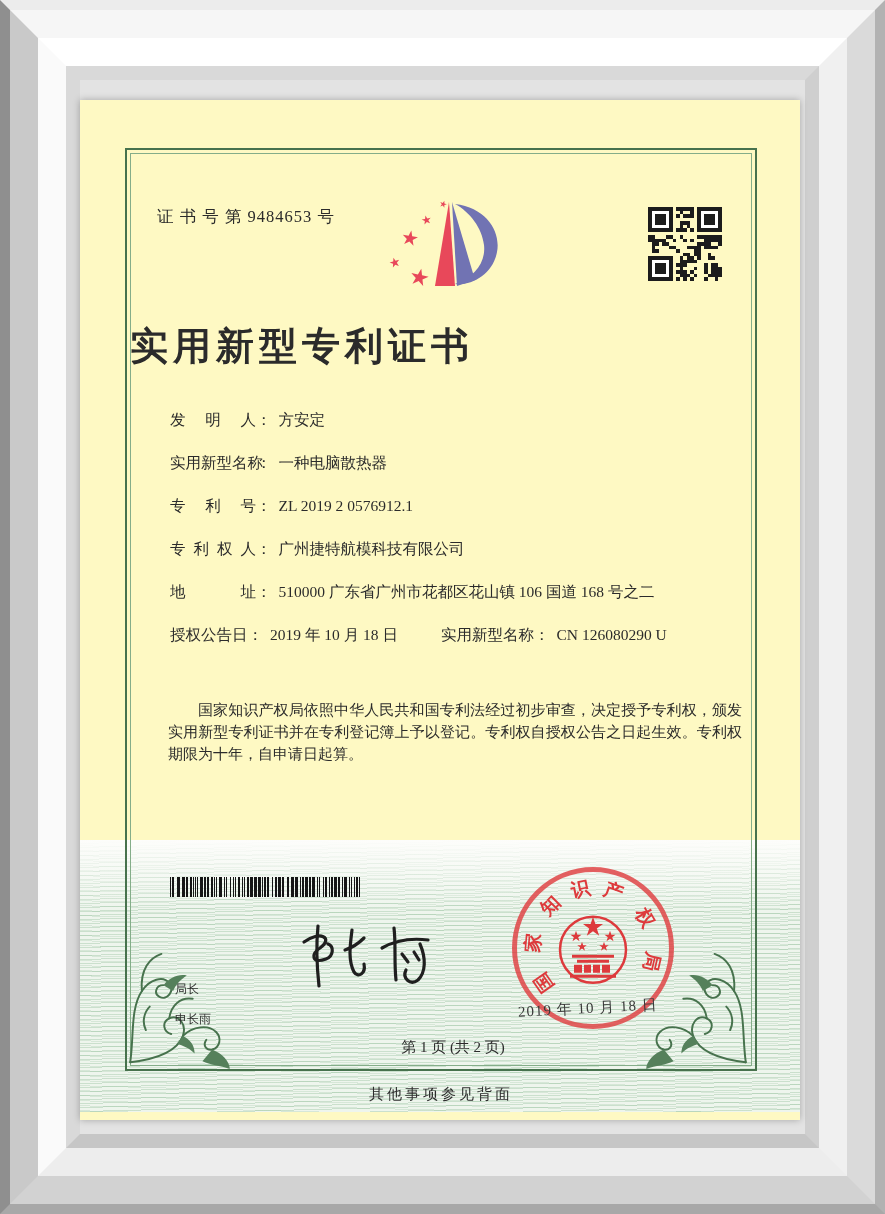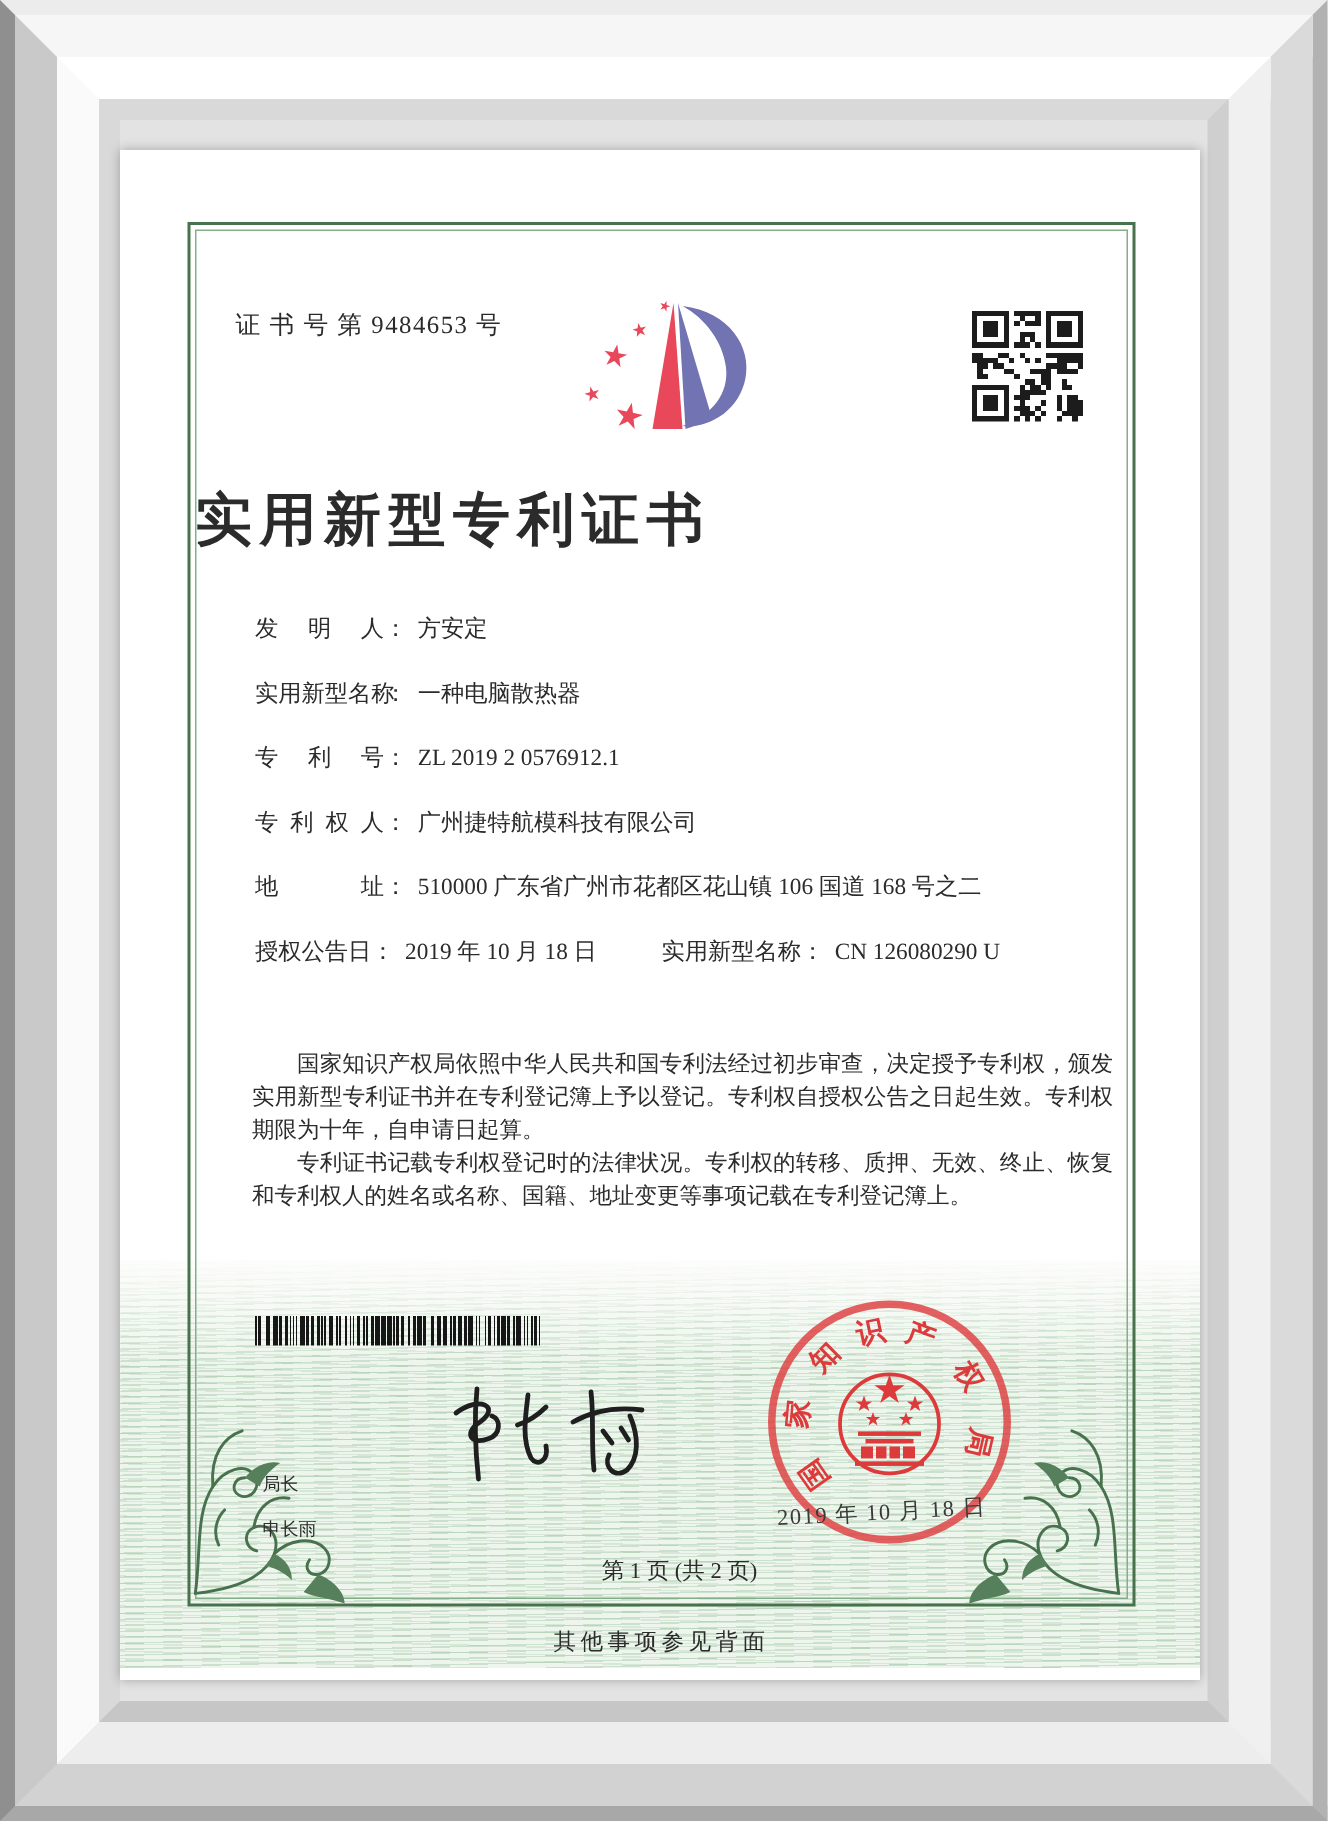--- a/index.html
+++ b/index.html
@@ -10,21 +10,21 @@
   .f-outer{position:absolute;inset:0;border:10px solid;
            border-color:#ececec #b2b2b2 #a8a8a8 #8f8f8f;background:#e0e0e0;}
   .f-face{position:absolute;inset:10px;border:28px solid;
           border-color:#f6f6f6 #dadada #d2d2d2 #c9c9c9;}
   .f-white{position:absolute;inset:38px;border:28px solid;
            border-color:#ffffff #f0f0f0 #ededed #fafafa;}
   .f-lip{position:absolute;inset:66px;border:14px solid;
          border-color:#d9d9d9 #cfcfcf #c6c6c6 #d9d9d9;background:#e3e3e3;}
   
   .page{position:absolute;left:80px;top:100px;width:720px;height:1020px;
-        background:#ffffff;box-shadow:0 0 7px rgba(0,0,0,.28);overflow:hidden;}
+        background:#fef9c3;box-shadow:0 0 7px rgba(0,0,0,.28);overflow:hidden;}
   .guilloche{position:absolute;left:0;top:740px;width:720px;height:272px;
      background:
        linear-gradient(180deg,#fdfdfb 0,rgba(253,253,251,0) 70px),
        repeating-linear-gradient(178.5deg, rgba(255,255,255,0) 0 3px, rgba(120,175,130,.30) 3px 4px),
        repeating-linear-gradient(181.5deg, rgba(255,255,255,0) 0 4px, rgba(120,175,130,.20) 4px 5px),
        #eef5ed;}
   .gframe{position:absolute;left:50px;top:53px;width:622px;height:913px;
           border:1px solid #84ad89;outline:2.5px solid var(--green,#47724d);outline-offset:3px;}
   .flourish{position:absolute;width:118px;height:122px;top:850px;}
   .flourish.left{left:40px;}
@@ -280,21 +280,20 @@
       <div class="frow grant">
         <span class="glabel">授权公告日</span><span>：</span><span class="fval">2019 年 10 月 18 日</span>
         <span class="pair2">
           <span class="glabel">实用新型名称</span><span>：</span><span class="fval">CN 126080290 U</span>
         </span>
       </div>
     </div>
 
     <div class="bodytext">
       <p>国家知识产权局依照中华人民共和国专利法经过初步审查，决定授予专利权，颁发实用新型专利证书并在专利登记簿上予以登记。专利权自授权公告之日起生效。专利权期限为十年，自申请日起算。</p>
-      <p>专利证书记载专利权登记时的法律状况。专利权的转移、质押、无效、终止、恢复和专利权人的姓名或名称、国籍、地址变更等事项记载在专利登记簿上。</p>
     </div>
 
     <svg class="barcode" id="barcode" viewBox="0 0 190 20" preserveAspectRatio="none" shape-rendering="crispEdges">
         <rect x="0" y="0" width="1" height="20" fill="#161616"></rect>
         <rect x="2" y="0" width="2" height="20" fill="#161616"></rect>
         <rect x="7" y="0" width="3" height="20" fill="#161616"></rect>
         <rect x="12" y="0" width="3" height="20" fill="#161616"></rect>
         <rect x="16" y="0" width="2" height="20" fill="#161616"></rect>
         <rect x="20" y="0" width="2" height="20" fill="#161616"></rect>
         <rect x="23" y="0" width="1" height="20" fill="#161616"></rect>

